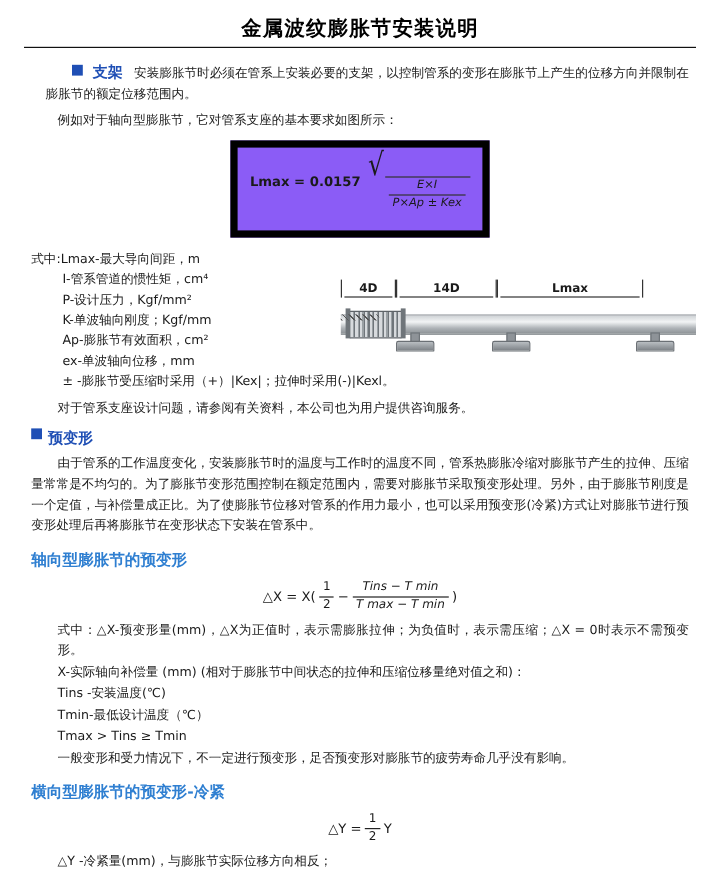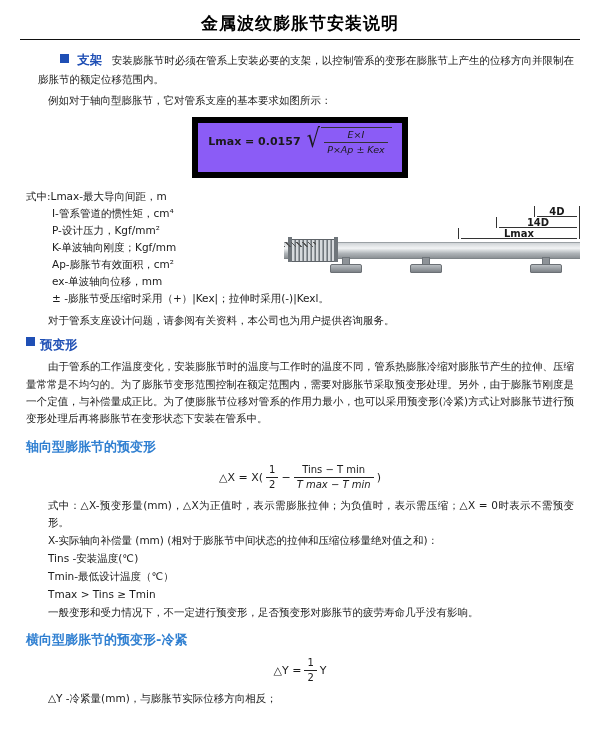--- a/index.html
+++ b/index.html
@@ -109,20 +109,21 @@
     align-items: stretch;
   }
   .radical .sign {
     font-size: 26px;
     line-height: 0.85;
     transform: scaleX(0.8);
   }
   .radical .inner {
     border-top: 1px solid #333;
     padding: 1px 4px 0 3px;
+    margin-top: 20px;
   }
   .frac {
     display: inline-block;
     text-align: center;
     font-size: 9.5px;
     line-height: 1.25;
     vertical-align: middle;
   }
   .frac .num {
     border-bottom: 1px solid #333;
@@ -159,21 +160,20 @@
     position: relative;
     padding-top: 22px;
   }
   .dim-row {
     display: flex;
     align-items: flex-end;
     height: 22px;
     font-size: 10px;
     font-weight: bold;
     position: relative;
-    flex-direction: column;
   }
   .dim-seg {
     position: relative;
     text-align: center;
     border-left: 1px solid #333;
     border-right: 1px solid #333;
     height: 15px;
     display: flex;
     align-items: center;
     justify-content: center;
@@ -381,21 +381,21 @@
 
     <div class="eq-center">
       <span class="eq-inline">
         <span>△X = X(</span>
         <span class="frac2">
           <span class="num">1</span>
           <span class="den">2</span>
         </span>
         <span>−</span>
         <span class="frac2">
-          <span class="num" style="">Tins − T min</span>
+          <span class="num" style="font-style:italic">Tins − T min</span>
           <span class="den" style="font-style:italic">T max − T min</span>
         </span>
         <span>)</span>
       </span>
     </div>
 
     <div class="note-line nowrapjust">式中：△X-预变形量(mm)，△X为正值时，表示需膨胀拉伸；为负值时，表示需压缩；△X = 0时表示不需预变形。</div>
     <div class="note-line">X-实际轴向补偿量 (mm) (相对于膨胀节中间状态的拉伸和压缩位移量绝对值之和)：</div>
     <div class="note-line">Tins -安装温度(℃)</div>
     <div class="note-line">Tmin-最低设计温度（℃）</div>

